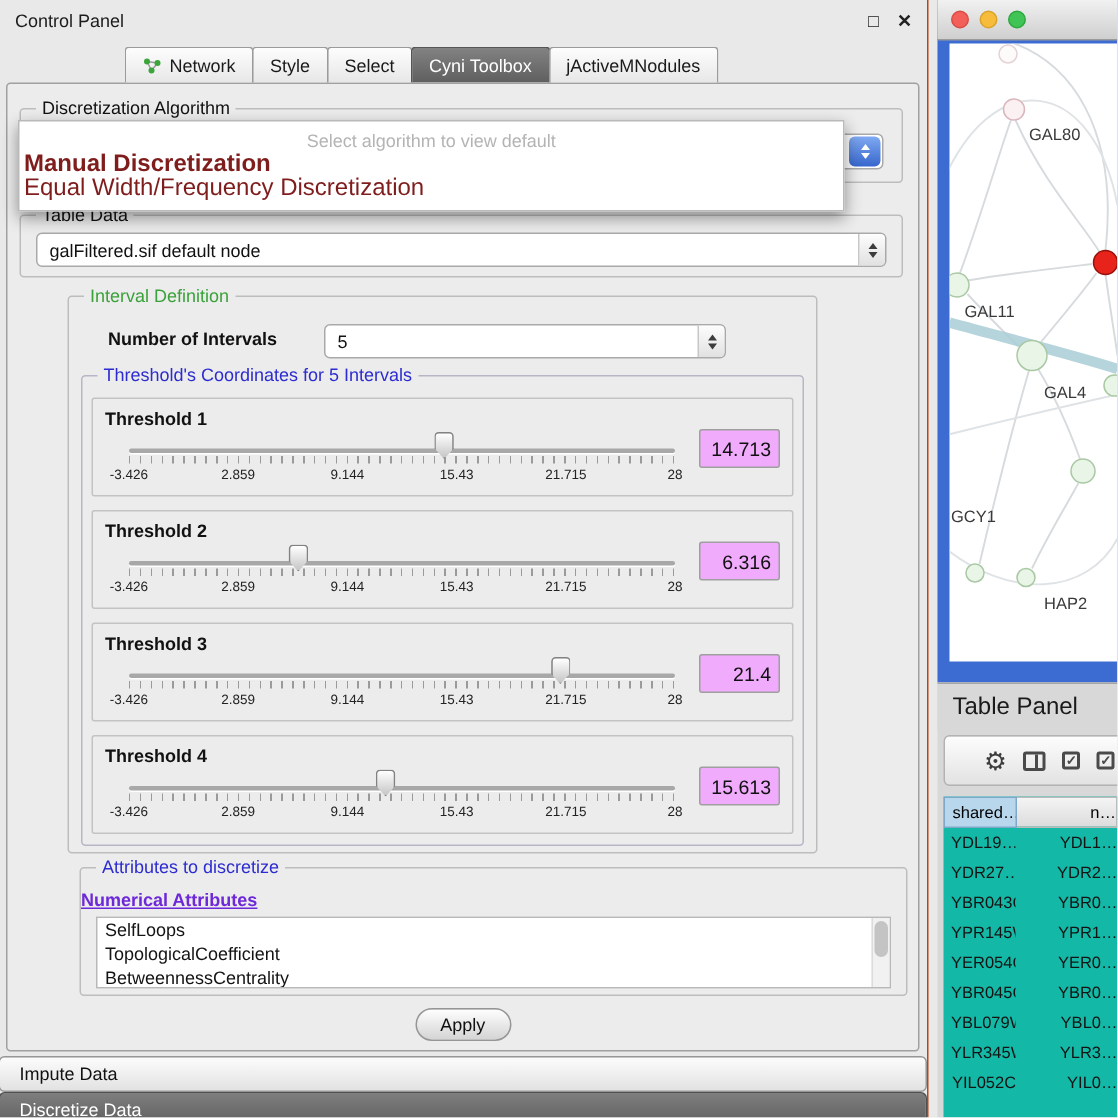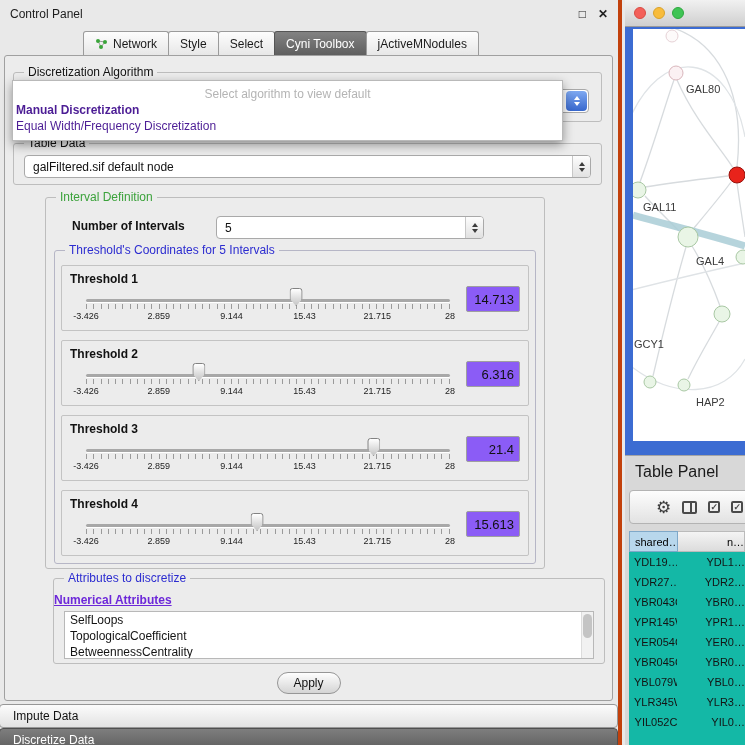--- a/index.html
+++ b/index.html
@@ -1,20 +1,20 @@
 <!DOCTYPE html>
 <html><head>
 <meta charset="utf-8">
 <style>
   html,body{margin:0;padding:0;}
   body{font-family:"Liberation Sans",sans-serif;-webkit-font-smoothing:antialiased;}
   .page{position:relative;width:745px;height:745px;overflow:hidden;background:#e9e9e9;}
 
   
-  .control-panel{position:absolute;left:0;top:0;width:618px;height:745px;background:#e9e9e9;border-right:4px solid #c2410c;}
+  .control-panel{position:absolute;left:0;top:0;width:618px;height:745px;background:#e9e9e9;border-right:1px solid #c2410c;}
   .titlebar{position:absolute;left:0;top:0;right:0;height:28px;display:flex;align-items:center;padding:0 10px;font-size:12px;color:#1c1c1c;box-sizing:border-box;}
   .tb-title{flex:1;}
   .win-btn{margin-left:12px;font-size:12px;color:#222;}
   .win-btn.close{font-weight:bold;}
 
   .tabbar{position:absolute;left:84px;top:31px;display:flex;z-index:2;}
   .tab{height:23px;display:flex;align-items:center;gap:5px;padding:0 11px;font-size:12px;color:#1a1a1a;background:linear-gradient(#fdfdfd,#e7e7e7);border:1px solid #9b9b9b;border-bottom:none;border-radius:3px 3px 0 0;margin-left:-1px;white-space:nowrap;}
   .tab.selected{background:linear-gradient(#828282,#5f5f5f);color:#fff;border-color:#555;}
 
   .frame{position:absolute;left:4px;top:55px;width:609px;height:646px;border:1px solid #a0a0a0;border-radius:3px;background:#ececec;box-sizing:border-box;}
@@ -39,42 +39,42 @@
   .stepper.blue .arr-up{border-bottom-color:#fff;}
   .stepper.blue .arr-dn{border-top-color:#fff;}
 
   .algo-combo{left:12px;right:12px;top:16px;height:24px;}
   .td-combo{left:10px;right:10px;top:11px;height:23px;}
   .ni-label{position:absolute;left:26px;top:21px;font-size:12px;font-weight:bold;color:#111;}
   .ni-combo{left:170px;top:18px;width:268px;height:23px;}
 
   .th-row{position:absolute;left:6px;right:6px;height:66px;border:1px solid #c3c3c3;border-radius:2px;background:#ececec;box-sizing:border-box;}
   .th-label{position:absolute;left:8px;top:6px;font-size:12px;font-weight:bold;color:#111;}
-  .th-value{position:absolute;right:8px;top:20px;width:54px;height:26px;background:#8b5cf6;border:1px solid #9f9f9f;border-radius:2px;font-size:13px;color:#111;display:flex;align-items:center;justify-content:flex-end;padding-right:5px;box-sizing:border-box;}
+  .th-value{position:absolute;right:8px;top:20px;width:54px;height:26px;background:#f0abfc;border:1px solid #9f9f9f;border-radius:2px;font-size:13px;color:#111;display:flex;align-items:center;justify-content:flex-end;padding-right:5px;box-sizing:border-box;}
   .slider{position:absolute;left:24px;right:78px;top:22px;height:38px;}
   .track{position:absolute;left:0;right:0;top:11px;height:3px;background:#a8a8a8;border-radius:2px;box-shadow:0 1px 0 #fff;}
   .ticks{position:absolute;left:0;right:0;top:16px;height:5px;background:repeating-linear-gradient(90deg,#9a9a9a 0 1px,transparent 1px 7.25px);}
   .scale{position:absolute;top:23px;transform:translateX(-50%);font-size:9px;color:#222;white-space:nowrap;}
   .knob{position:absolute;top:0;width:13px;height:18px;transform:translateX(-50%);background:linear-gradient(#ffffff,#c6c6c6);border:1px solid #828282;border-radius:3px;clip-path:polygon(0 0,100% 0,100% 60%,50% 100%,0 60%);box-sizing:border-box;}
 
   .attr-label{position:absolute;left:0;top:14px;font-size:12px;font-weight:bold;color:#6d28d9;text-decoration:underline;}
   .attr-list{position:absolute;left:10px;right:10px;top:32px;height:48px;background:#fff;border:1px solid #b8b8b8;overflow:hidden;box-sizing:border-box;}
   .attr-item{font-size:12px;line-height:16px;padding-left:5px;color:#141414;white-space:nowrap;}
   .vscroll{position:absolute;right:0;top:0;bottom:0;width:11px;background:#f1f1f1;border-left:1px solid #dcdcdc;}
   .vthumb{position:absolute;left:1px;right:1px;top:2px;height:24px;background:#c4c4c4;border-radius:5px;}
 
   .apply{position:absolute;left:50%;top:616px;transform:translateX(-50%);height:22px;padding:0 16px;font-size:12px;font-family:"Liberation Sans",sans-serif;color:#111;background:linear-gradient(#fefefe,#d4d4d4);border:1px solid #969696;border-radius:11px;}
 
   .bottom-tabs{position:absolute;left:0;top:704px;width:618px;display:flex;justify-content:center;flex-direction:column;}
   .btab{height:22px;line-height:22px;padding:0 13px;font-size:12px;color:#111;background:linear-gradient(#fcfcfc,#e2e2e2);border:1px solid #979797;border-radius:4px;margin-left:-1px;white-space:nowrap;}
   .btab.selected{background:linear-gradient(#7e7e7e,#5d5d5d);color:#fff;border-color:#4f4f4f;}
 
   .popup{position:absolute;left:12px;top:80px;width:551px;background:#fff;border:1px solid #b9b9b9;box-shadow:0 4px 10px rgba(0,0,0,.4);z-index:10;padding:5px 0 6px 0;box-sizing:border-box;}
   .pop-hint{font-size:12px;color:#b4b4b4;text-align:center;height:16px;line-height:16px;}
-  .pop-item{font-size:12px;color:#4c1d95;height:16px;line-height:16px;padding-left:3px;}
+  .pop-item{font-size:16px;color:#7f1d1d;height:16px;line-height:16px;padding-left:3px;}
   .pop-item.bold{font-weight:bold;}
 
   
   .right{position:absolute;left:625px;top:0;width:120px;height:745px;background:#d8d8d8;}
   .net-window{position:absolute;left:0;top:0;right:0;height:455px;background:#3c6cd2;}
   .net-titlebar{position:absolute;left:0;top:0;right:0;height:27px;background:linear-gradient(#f1f1f1,#cfcfcf);border-bottom:1px solid #9a9a9a;display:flex;align-items:center;gap:7px;padding-left:9px;box-sizing:border-box;}
   .light{width:12px;height:12px;border-radius:50%;box-sizing:border-box;}
   .light.red{background:#f3605a;border:1px solid #d94c44;}
   .light.yellow{background:#f8bc3c;border:1px solid #d9a32c;}
   .light.green{background:#3fc455;border:1px solid #2fa83f;}

